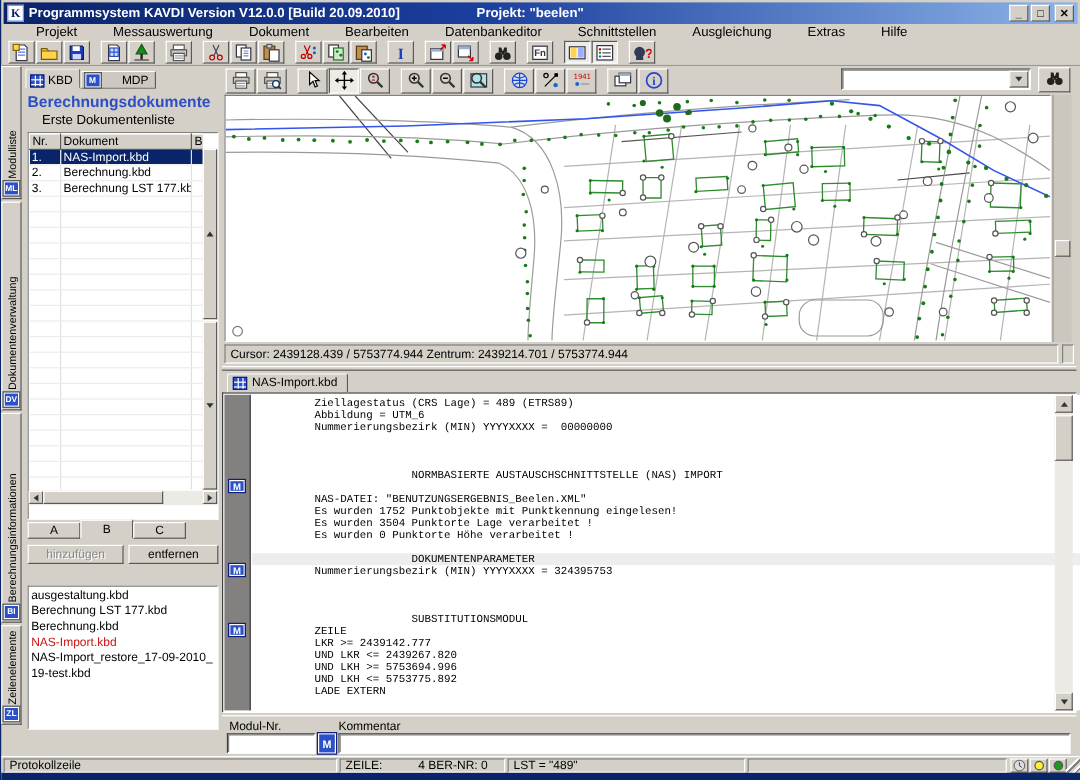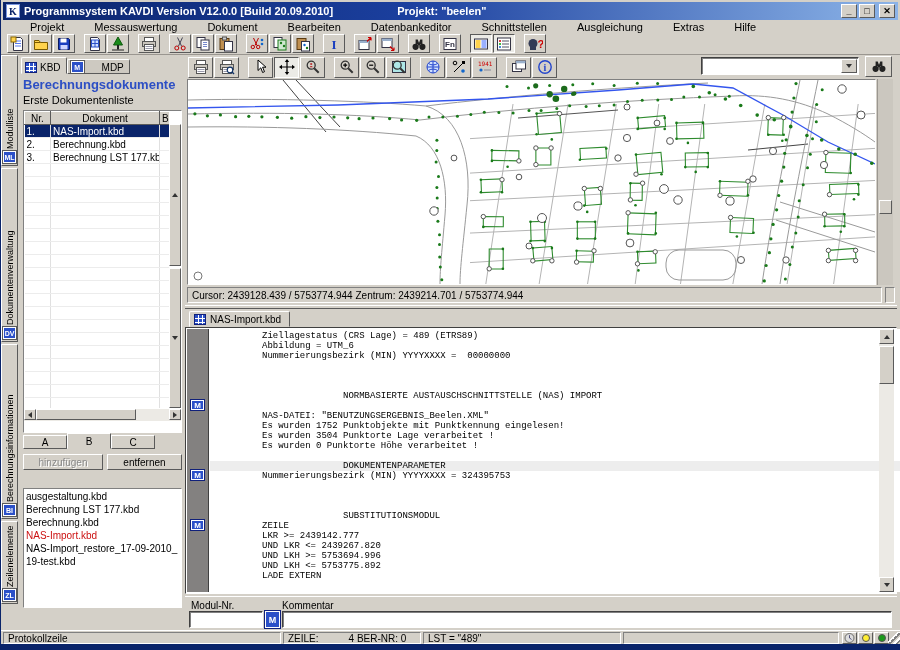--- a/index.html
+++ b/index.html
@@ -39,21 +39,21 @@
            display:flex;align-items:center;justify-content:center;border:1px solid #fff;outline:1px solid #5a5a5a;margin-top:2px;}
   
   .lpanel{left:18px;top:55px;width:166px;height:575px;}
   .ltab{height:17px;padding:1px 5px 0 3px;display:flex;align-items:flex-end;gap:3px;font-size:10px;
         border:1px solid;border-color:#fff #5a5a5a #d4d0c8 #fff;border-radius:2px 2px 0 0;background:#d4d0c8;}
   .ltab.off{border-bottom:1px solid #5a5a5a;height:15px;margin-top:2px;background:#cdc9c1;gap:18px;}
   .heading{font-weight:bold;font-size:13px;color:#2d4fc4;}
   .sub{font-size:11px;}
   table.doctbl{border-collapse:collapse;width:147px;table-layout:fixed;font-size:10px;background:#fff;}
   table.doctbl th{background:#d4d0c8;border:1px solid;border-color:#fff #5a5a5a #5a5a5a #fff;font-weight:normal;
-                  text-align:center;padding:0 2px;height:13px;overflow:hidden;white-space:nowrap;}
+                  text-align:left;padding:0 2px;height:13px;overflow:hidden;white-space:nowrap;}
   table.doctbl td{border-right:1px solid #e0e0e0;border-bottom:1px solid #ececec;height:13px;padding:0 2px;
                   overflow:hidden;white-space:nowrap;}
   tr.sel td{background:#0a246a;color:#fff;}
   .scol-btn{display:flex;align-items:center;justify-content:center;}
   .tri{width:0;height:0;border-left:3px solid transparent;border-right:3px solid transparent;}
   .tri.up{border-bottom:4px solid #333;}
   .tri.dn{border-top:4px solid #333;}
   .tri.lf{border-top:3px solid transparent;border-bottom:3px solid transparent;border-right:4px solid #333;border-left:none;}
   .tri.rt{border-top:3px solid transparent;border-bottom:3px solid transparent;border-left:4px solid #333;border-right:none;}
   .atab{height:14px;padding:0 4px;font-size:10px;display:flex;align-items:center;justify-content:center;
@@ -323,21 +323,21 @@
         <span class="ltab">
           <span class="gridic"></span>
           <span>KBD</span>
         </span>
         <span class="ltab off">
           <span class="mini-ic" style="background:#2b50c8;">M</span>
           <span>MDP</span>
         </span>
       </div>
     <div class="abs heading" style="left:4px;top:22px;">Berechnungsdokumente</div>
-    <div class="abs sub" style="left:4px;top:39px;">Erste Dokumentenliste</div>
+    <div class="abs sub" style="left:16px;top:39px;">Erste Dokumentenliste</div>
 
     <div class="abs sunken" style="left:4px;top:55px;width:159px;height:323px;background:#fff;">
       <div class="abs" style="left:0;top:0;width:145px;height:297px;overflow:hidden;">
         <table class="doctbl" id="doc-table">
             <tbody>
               <tr>
                 <th style="width:26px">Nr.</th>
                 <th style="width:109px">Dokument</th>
                 <th style="width:12px">Be</th>
               </tr>

